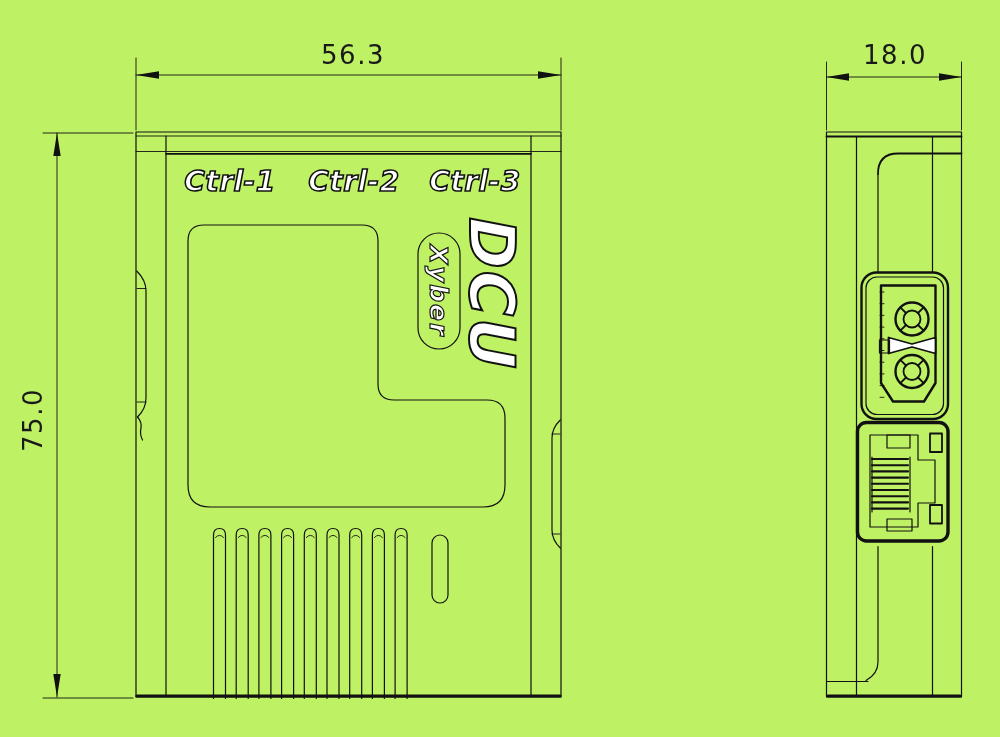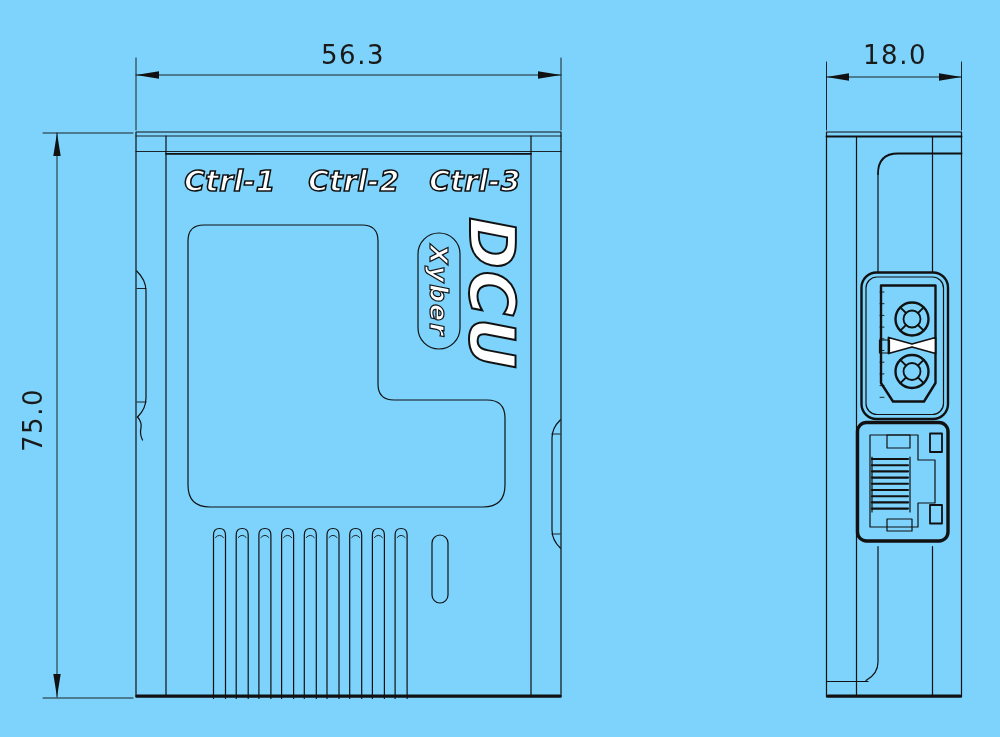--- a/index.html
+++ b/index.html
@@ -1,16 +1,16 @@
 <!DOCTYPE html>
 <html><head>
 <meta charset="utf-8">
 <style>
   html,body{margin:0;padding:0;background:#ffffff;}
-  .stage{width:1000px;height:737px;position:relative;background:#7dd3fc;}
+  .stage{width:1000px;height:737px;position:relative;background:#bef264;}
   svg{display:block;}
   .ln{fill:none;stroke:#111;stroke-linecap:round;stroke-linejoin:round;}
   .thin{stroke-width:1.2;}
   .hair{stroke-width:0.9;}
   .mid{stroke-width:1.8;}
   .thick{stroke-width:2.4;}
   .xthick{stroke-width:3.2;}
   .arrow{fill:#111;stroke:none;}
   .dim-text{font-family:"DejaVu Sans",sans-serif;font-size:26px;fill:#1a1a1a;letter-spacing:1.5px;}
   .outline-label{font-family:"DejaVu Sans",sans-serif;font-weight:bold;font-style:italic;

